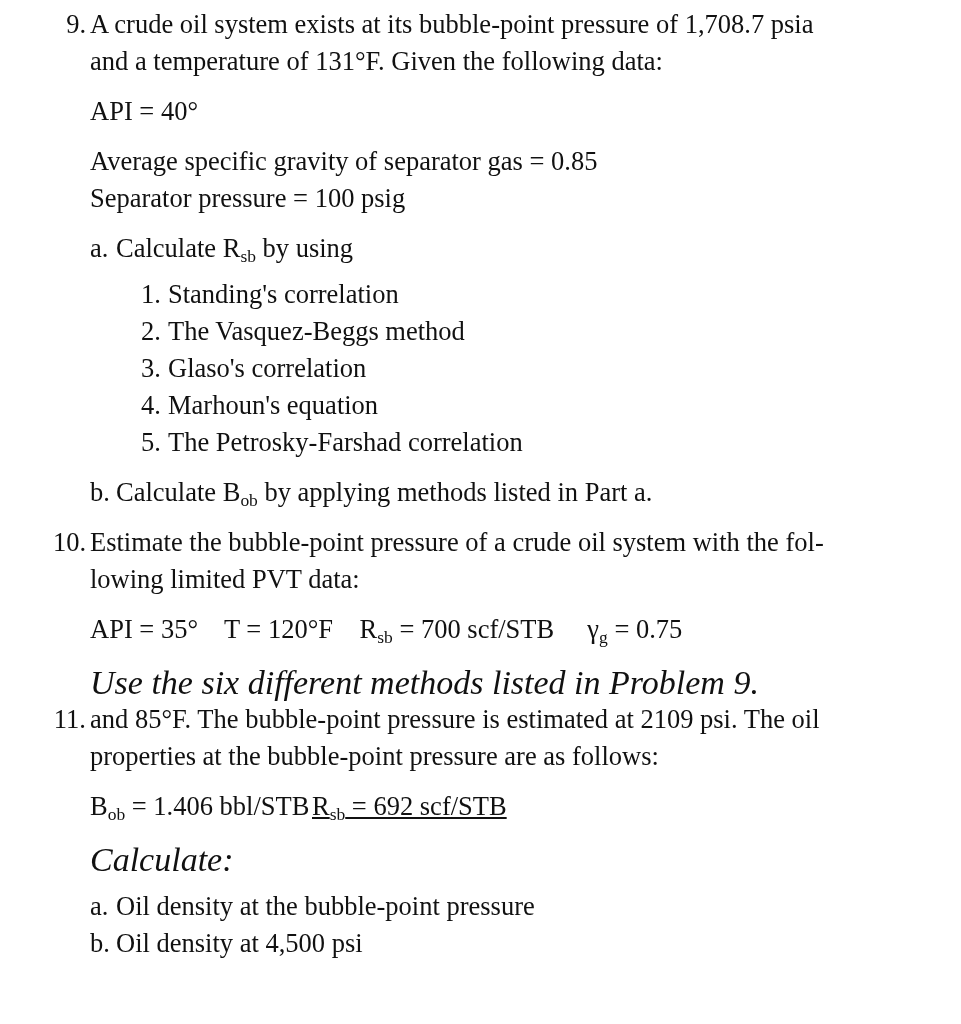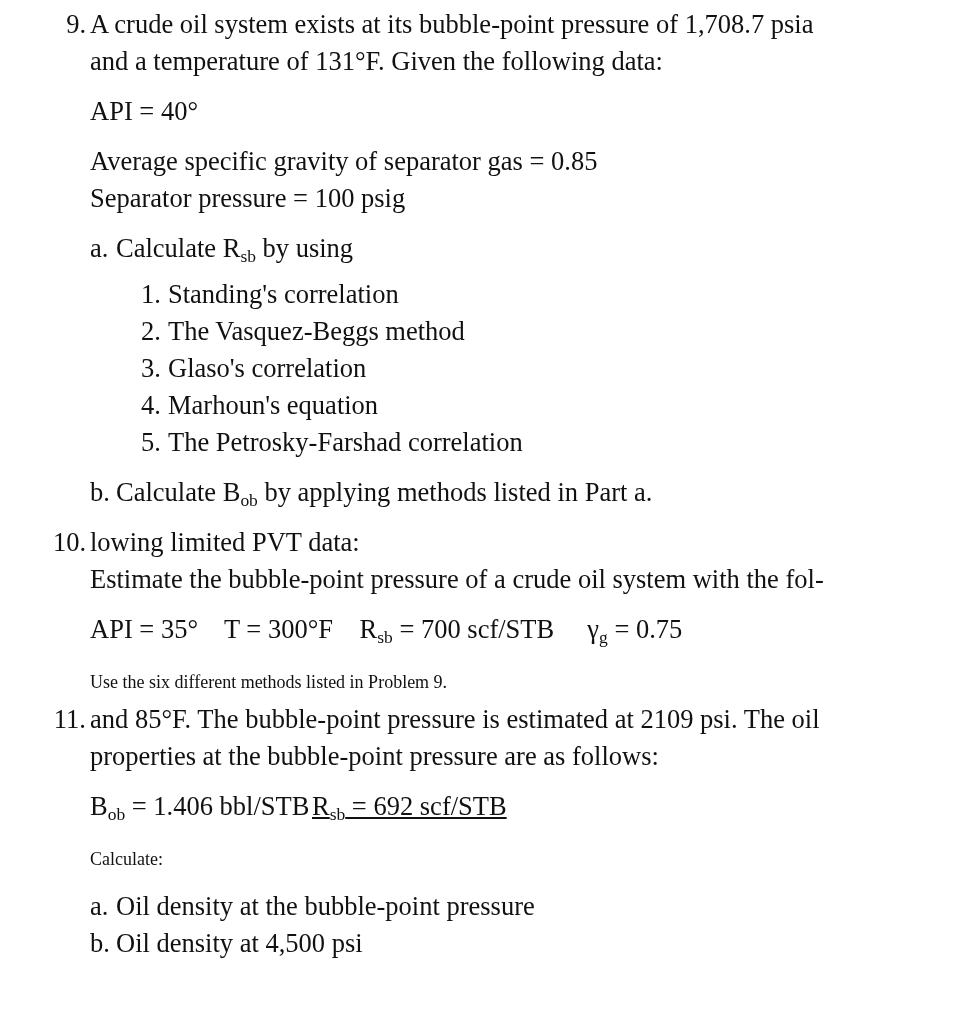--- a/index.html
+++ b/index.html
@@ -48,23 +48,24 @@
   .problem-body.nojust { text-align: left; }
 
   
   .data-line {
     font-size: 26.5px;
     line-height: 37px;
     padding-left: 37px;
     white-space: pre;
   }
   .plain-line {
-    font-size: 18px;
+    font-size: 34px;
     line-height: 37px;
     padding-left: 37px;
+    font-style: italic;
   }
 
   
   .sub-letter-list { padding-left: 37px; }
   .sub-letter-item {
     position: relative;
     padding-left: 26px;
     font-size: 26.5px;
     line-height: 37px;
   }
@@ -178,31 +179,31 @@
     <div class="sub-letter-item">
       <span class="marker">b.</span>
       <span>Calculate B</span><sub>ob</sub><span> by applying methods listed in Part a.</span>
     </div>
   </div>
 
   <div class="gap-sm"></div>
 
   <div class="problem">
     <span class="problem-number">10.</span>
+    <div class="problem-body">
+      <span>Estimate the bubble-point pressure of a crude oil system with the fol-</span>
+    </div>
     <div class="problem-body nojust">
       <span>lowing limited PVT data:</span>
     </div>
-    <div class="problem-body">
-      <span>Estimate the bubble-point pressure of a crude oil system with the fol-</span>
-    </div>
-  </div>
-
-  <div class="gap-md"></div>
-
-  <div class="data-line"><span>API = 35°</span>    <span>T = 300°F</span>    <span>R</span><sub>sb</sub><span> = 700 scf/STB</span>     <span>γ</span><sub>g</sub><span> = 0.75</span></div>
+  </div>
+
+  <div class="gap-md"></div>
+
+  <div class="data-line"><span>API = 35°</span>    <span>T = 120°F</span>    <span>R</span><sub>sb</sub><span> = 700 scf/STB</span>     <span>γ</span><sub>g</sub><span> = 0.75</span></div>
 
   <div class="gap-md"></div>
 
   <div class="plain-line">Use the six different methods listed in Problem 9.</div>
 
   <div class="problem">
     <span class="problem-number">11.</span>
     <div class="problem-body">
       <span>and 85°F. The bubble-point pressure is estimated at 2109 psi. The oil</span>
     </div>

